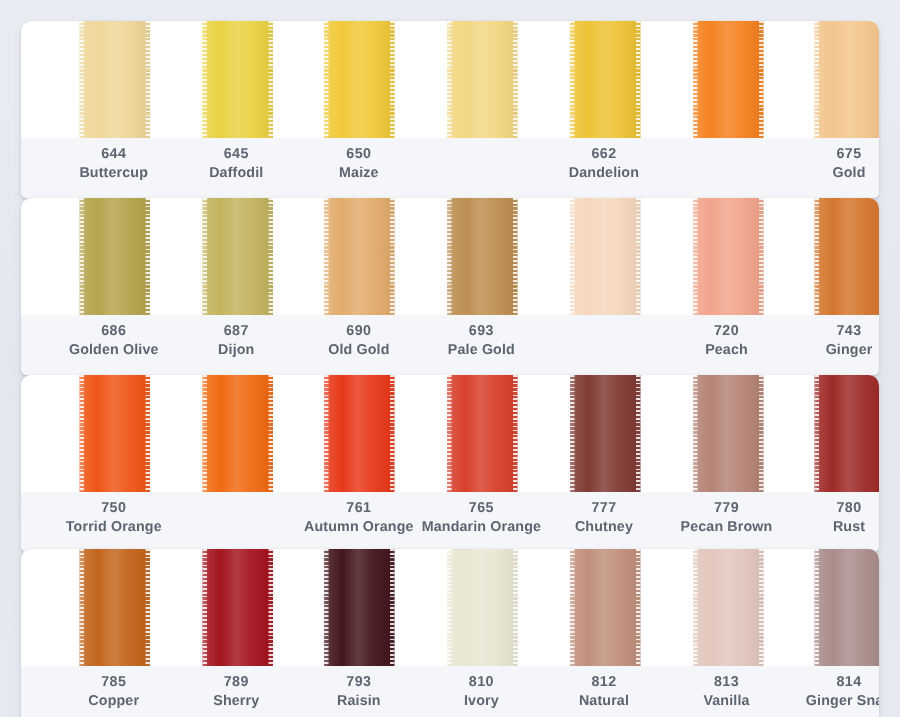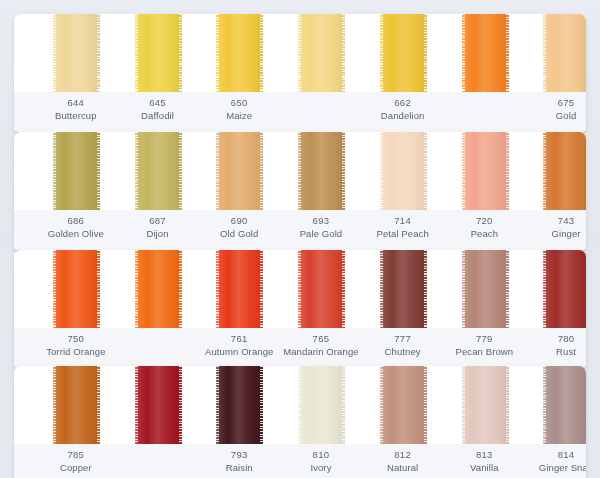--- a/index.html
+++ b/index.html
@@ -12,20 +12,21 @@
     height: 478px;
     overflow: hidden;
     font-family: "Liberation Sans", sans-serif;
   }
 
   #chart {
     position: relative;
     width: 600px;
     height: 478px;
     background: linear-gradient(180deg, #e9ecf2 0%, #e4e8ee 50%, #e6e9ef 100%);
+    font-weight: bold;
   }
 
   .row-card {
     position: absolute;
     left: 14px;
     width: 572px;
     background: #fbfcfd;
     border-radius: 7px 7px 4px 4px;
     box-shadow: 0 1px 2px rgba(90,100,115,0.20),
                 0 3px 6px rgba(90,100,115,0.10);
@@ -253,24 +254,20 @@
           <span class="name">Dijon</span>
         </div>
         <div class="label" style="left: 184.4px;">
           <span class="num">690</span>
           <span class="name">Old Gold</span>
         </div>
         <div class="label" style="left: 266.1px;">
           <span class="num">693</span>
           <span class="name">Pale Gold</span>
         </div>
-        <div class="label" style="left: 347.8px;">
-          <span class="num">714</span>
-          <span class="name">Petal Peach</span>
-        </div>
         <div class="label" style="left: 429.5px;">
           <span class="num">720</span>
           <span class="name">Peach</span>
         </div>
         <div class="label" style="left: 511.2px;">
           <span class="num">743</span>
           <span class="name">Ginger</span>
         </div>
       </div>
     </div>
@@ -401,20 +398,24 @@
             <div class="ribbon-face"></div>
             <div class="edge left"></div>
           </div>
         </div>
       </div>
       <div class="labels">
         <div class="label" style="left: 21px;">
           <span class="num">785</span>
           <span class="name">Copper</span>
         </div>
+        <div class="label" style="left: 102.7px;">
+          <span class="num">789</span>
+          <span class="name">Sherry</span>
+        </div>
         <div class="label" style="left: 184.4px;">
           <span class="num">793</span>
           <span class="name">Raisin</span>
         </div>
         <div class="label" style="left: 266.1px;">
           <span class="num">810</span>
           <span class="name">Ivory</span>
         </div>
         <div class="label" style="left: 347.8px;">
           <span class="num">812</span>

